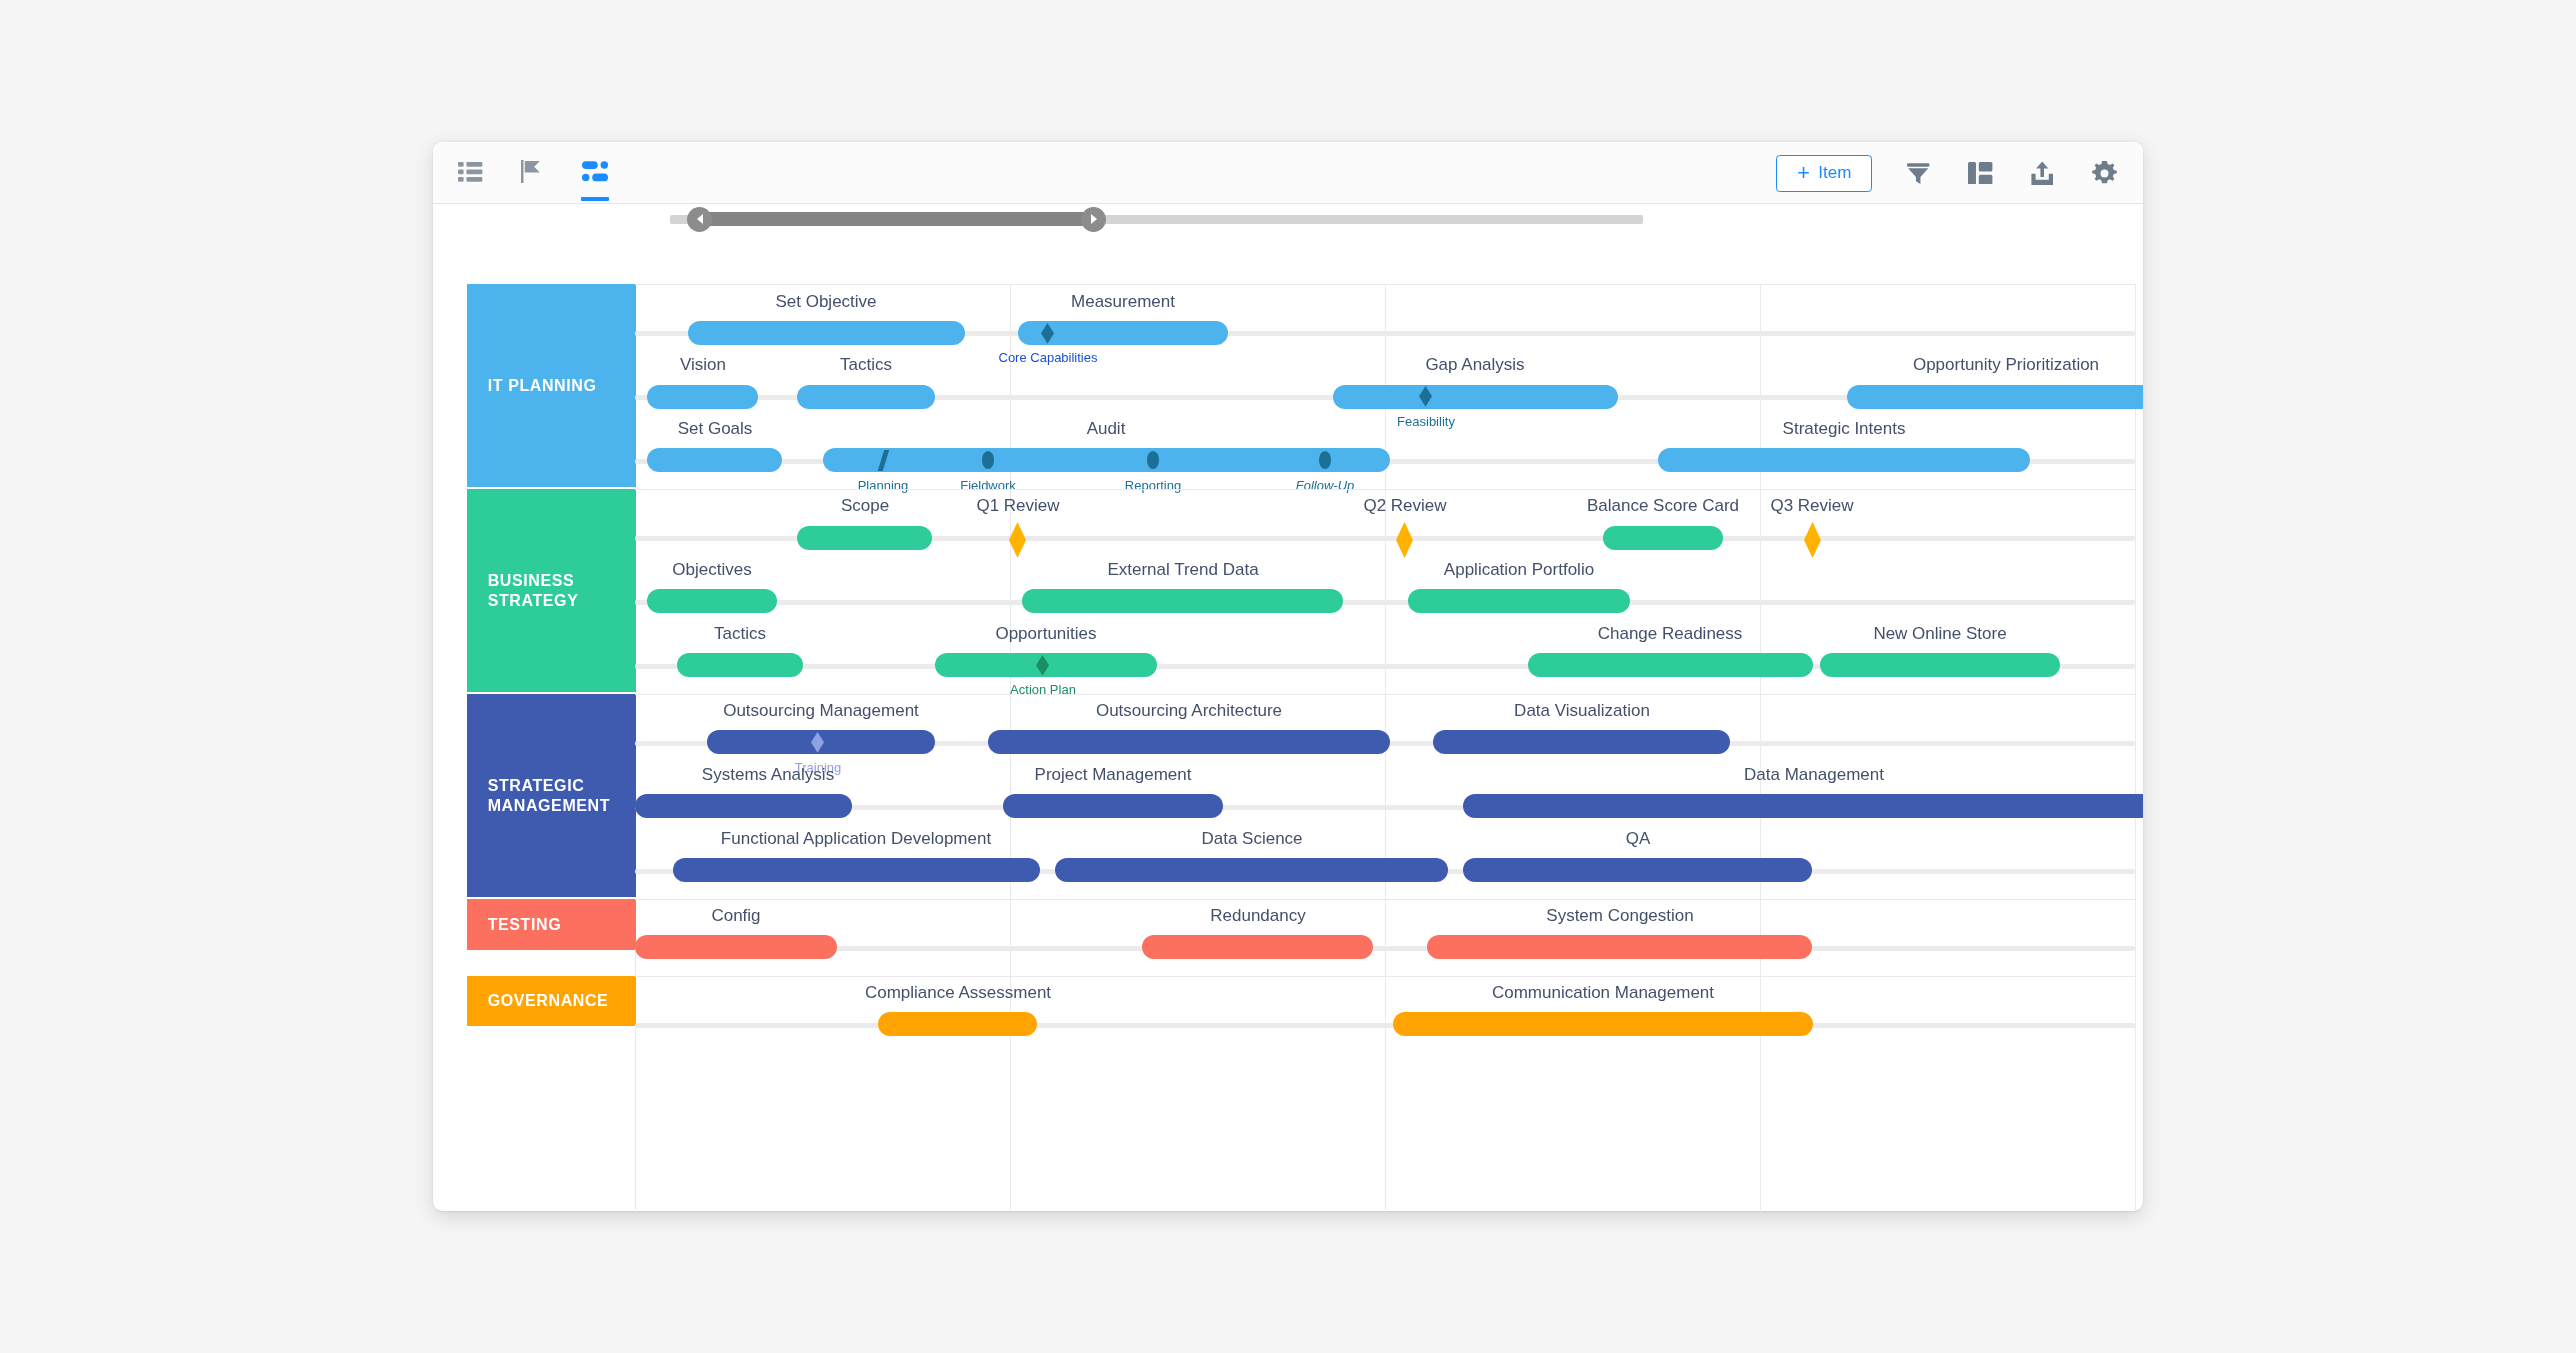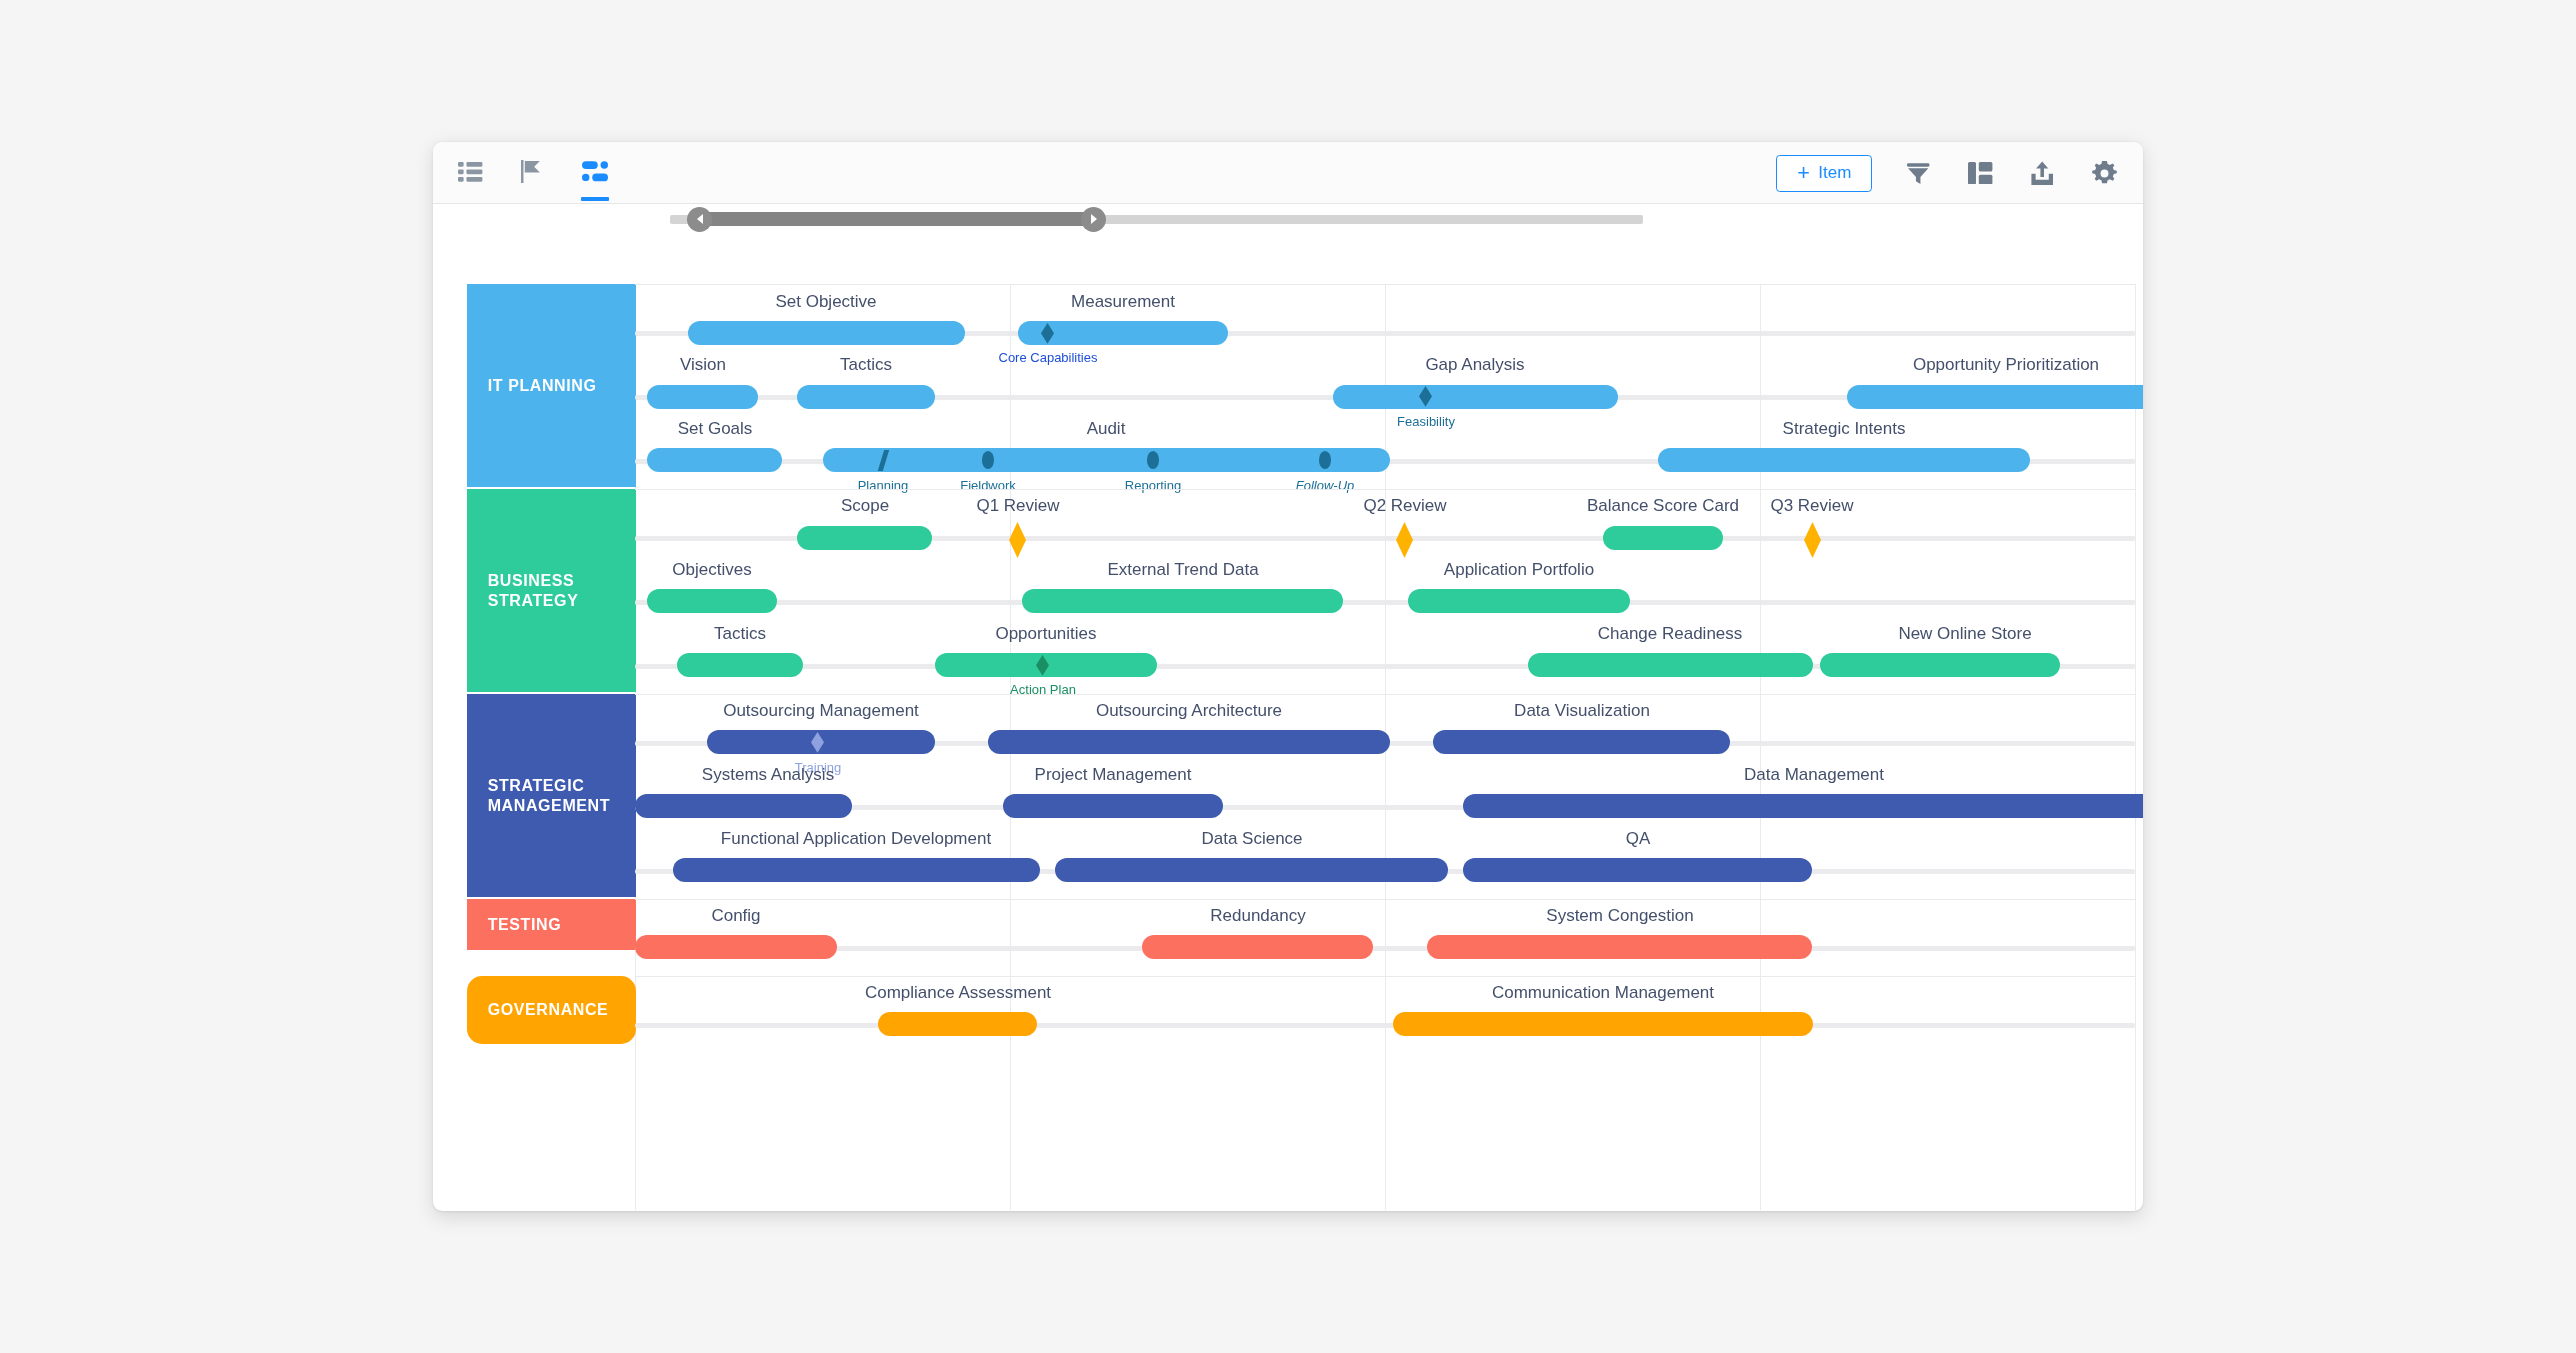--- a/index.html
+++ b/index.html
@@ -420,21 +420,21 @@
         <div class="row-base" style="top: 380px;"></div>
         <div class="bar" title="Tactics" style="left: 244px; top: 369px; width: 126px; background: rgb(46, 204, 154);"></div>
         <div class="bar-label" style="left: 307px; top: 340px; transform: translateX(-50%);">Tactics</div>
         <div class="bar" title="Opportunities" style="left: 502px; top: 369px; width: 222px; background: rgb(46, 204, 154);"></div>
         <div class="bar-label" style="left: 613px; top: 340px; transform: translateX(-50%);">Opportunities</div>
         <div class="diamond tall" title="Action Plan" style="left: 603px; top: 371px; background: rgb(26, 143, 99);"></div>
         <div class="sub-label" style="left: 610px; top: 398px; transform: translateX(-50%); color: rgb(26, 143, 99);">Action Plan</div>
         <div class="bar" title="Change Readiness" style="left: 1095px; top: 369px; width: 285px; background: rgb(46, 204, 154);"></div>
         <div class="bar-label" style="left: 1237px; top: 340px; transform: translateX(-50%);">Change Readiness</div>
         <div class="bar" title="New Online Store" style="left: 1387px; top: 369px; width: 240px; background: rgb(46, 204, 154);"></div>
-        <div class="bar-label" style="left: 1507px; top: 340px; transform: translateX(-50%); margin-left: 25px;">New Online Store</div>
+        <div class="bar-label" style="left: 1507px; top: 340px; transform: translateX(-50%);">New Online Store</div>
         <div class="lane-label" style="top: 410px; height: 203px; background: rgb(63, 91, 176);">STRATEGIC MANAGEMENT</div>
         <div class="h-sep" style="top: 410px;"></div>
         <div class="row-base" style="top: 457px;"></div>
         <div class="bar" title="Outsourcing Management" style="left: 274px; top: 446px; width: 228px; background: rgb(63, 91, 176);"></div>
         <div class="bar-label" style="left: 388px; top: 417px; transform: translateX(-50%);">Outsourcing Management</div>
         <div class="diamond tall" title="Training" style="left: 378px; top: 448px; background: rgb(142, 162, 224);"></div>
         <div class="sub-label" style="left: 385px; top: 476px; transform: translateX(-50%); color: rgb(142, 162, 224);">Training</div>
         <div class="bar" title="Enterprise Architecture" style="left: 555px; top: 446px; width: 402px; background: rgb(63, 91, 176);"></div>
         <div class="bar-label" style="left: 756px; top: 417px; transform: translateX(-50%);">Outsourcing Architecture</div>
         <div class="bar" title="Data Visualization" style="left: 1000px; top: 446px; width: 297px; background: rgb(63, 91, 176);"></div>
@@ -455,21 +455,21 @@
         <div class="bar-label" style="left: 1205px; top: 545px; transform: translateX(-50%);">QA</div>
         <div class="lane-label" style="top: 615px; height: 51px; background: rgb(252, 112, 96);">TESTING</div>
         <div class="h-sep" style="top: 615px;"></div>
         <div class="row-base" style="top: 662px;"></div>
         <div class="bar" title="Config" style="left: 202px; top: 651px; width: 202px; background: rgb(252, 112, 96);"></div>
         <div class="bar-label" style="left: 303px; top: 622px; transform: translateX(-50%);">Config</div>
         <div class="bar" title="Redundancy" style="left: 709px; top: 651px; width: 231px; background: rgb(252, 112, 96);"></div>
         <div class="bar-label" style="left: 825px; top: 622px; transform: translateX(-50%);">Redundancy</div>
         <div class="bar" title="System Congestion" style="left: 994px; top: 651px; width: 385px; background: rgb(252, 112, 96);"></div>
         <div class="bar-label" style="left: 1187px; top: 622px; transform: translateX(-50%);">System Congestion</div>
-        <div class="lane-label" style="top: 692px; height: 68px; background: rgb(255, 164, 0); border-radius: 15px;">GOVERNANCE</div>
+        <div class="lane-label" style="top: 692px; height: 50px; background: rgb(255, 164, 0);">GOVERNANCE</div>
         <div class="h-sep" style="top: 692px;"></div>
         <div class="row-base" style="top: 739px;"></div>
         <div class="bar" title="Compliance Assessment" style="left: 445px; top: 728px; width: 159px; background: rgb(255, 164, 0);"></div>
         <div class="bar-label" style="left: 525px; top: 699px; transform: translateX(-50%);">Compliance Assessment</div>
         <div class="bar" title="Communication Management" style="left: 960px; top: 728px; width: 420px; background: rgb(255, 164, 0);"></div>
         <div class="bar-label" style="left: 1170px; top: 699px; transform: translateX(-50%);">Communication Management</div>
       </div>
   </div>
 
 </div>

